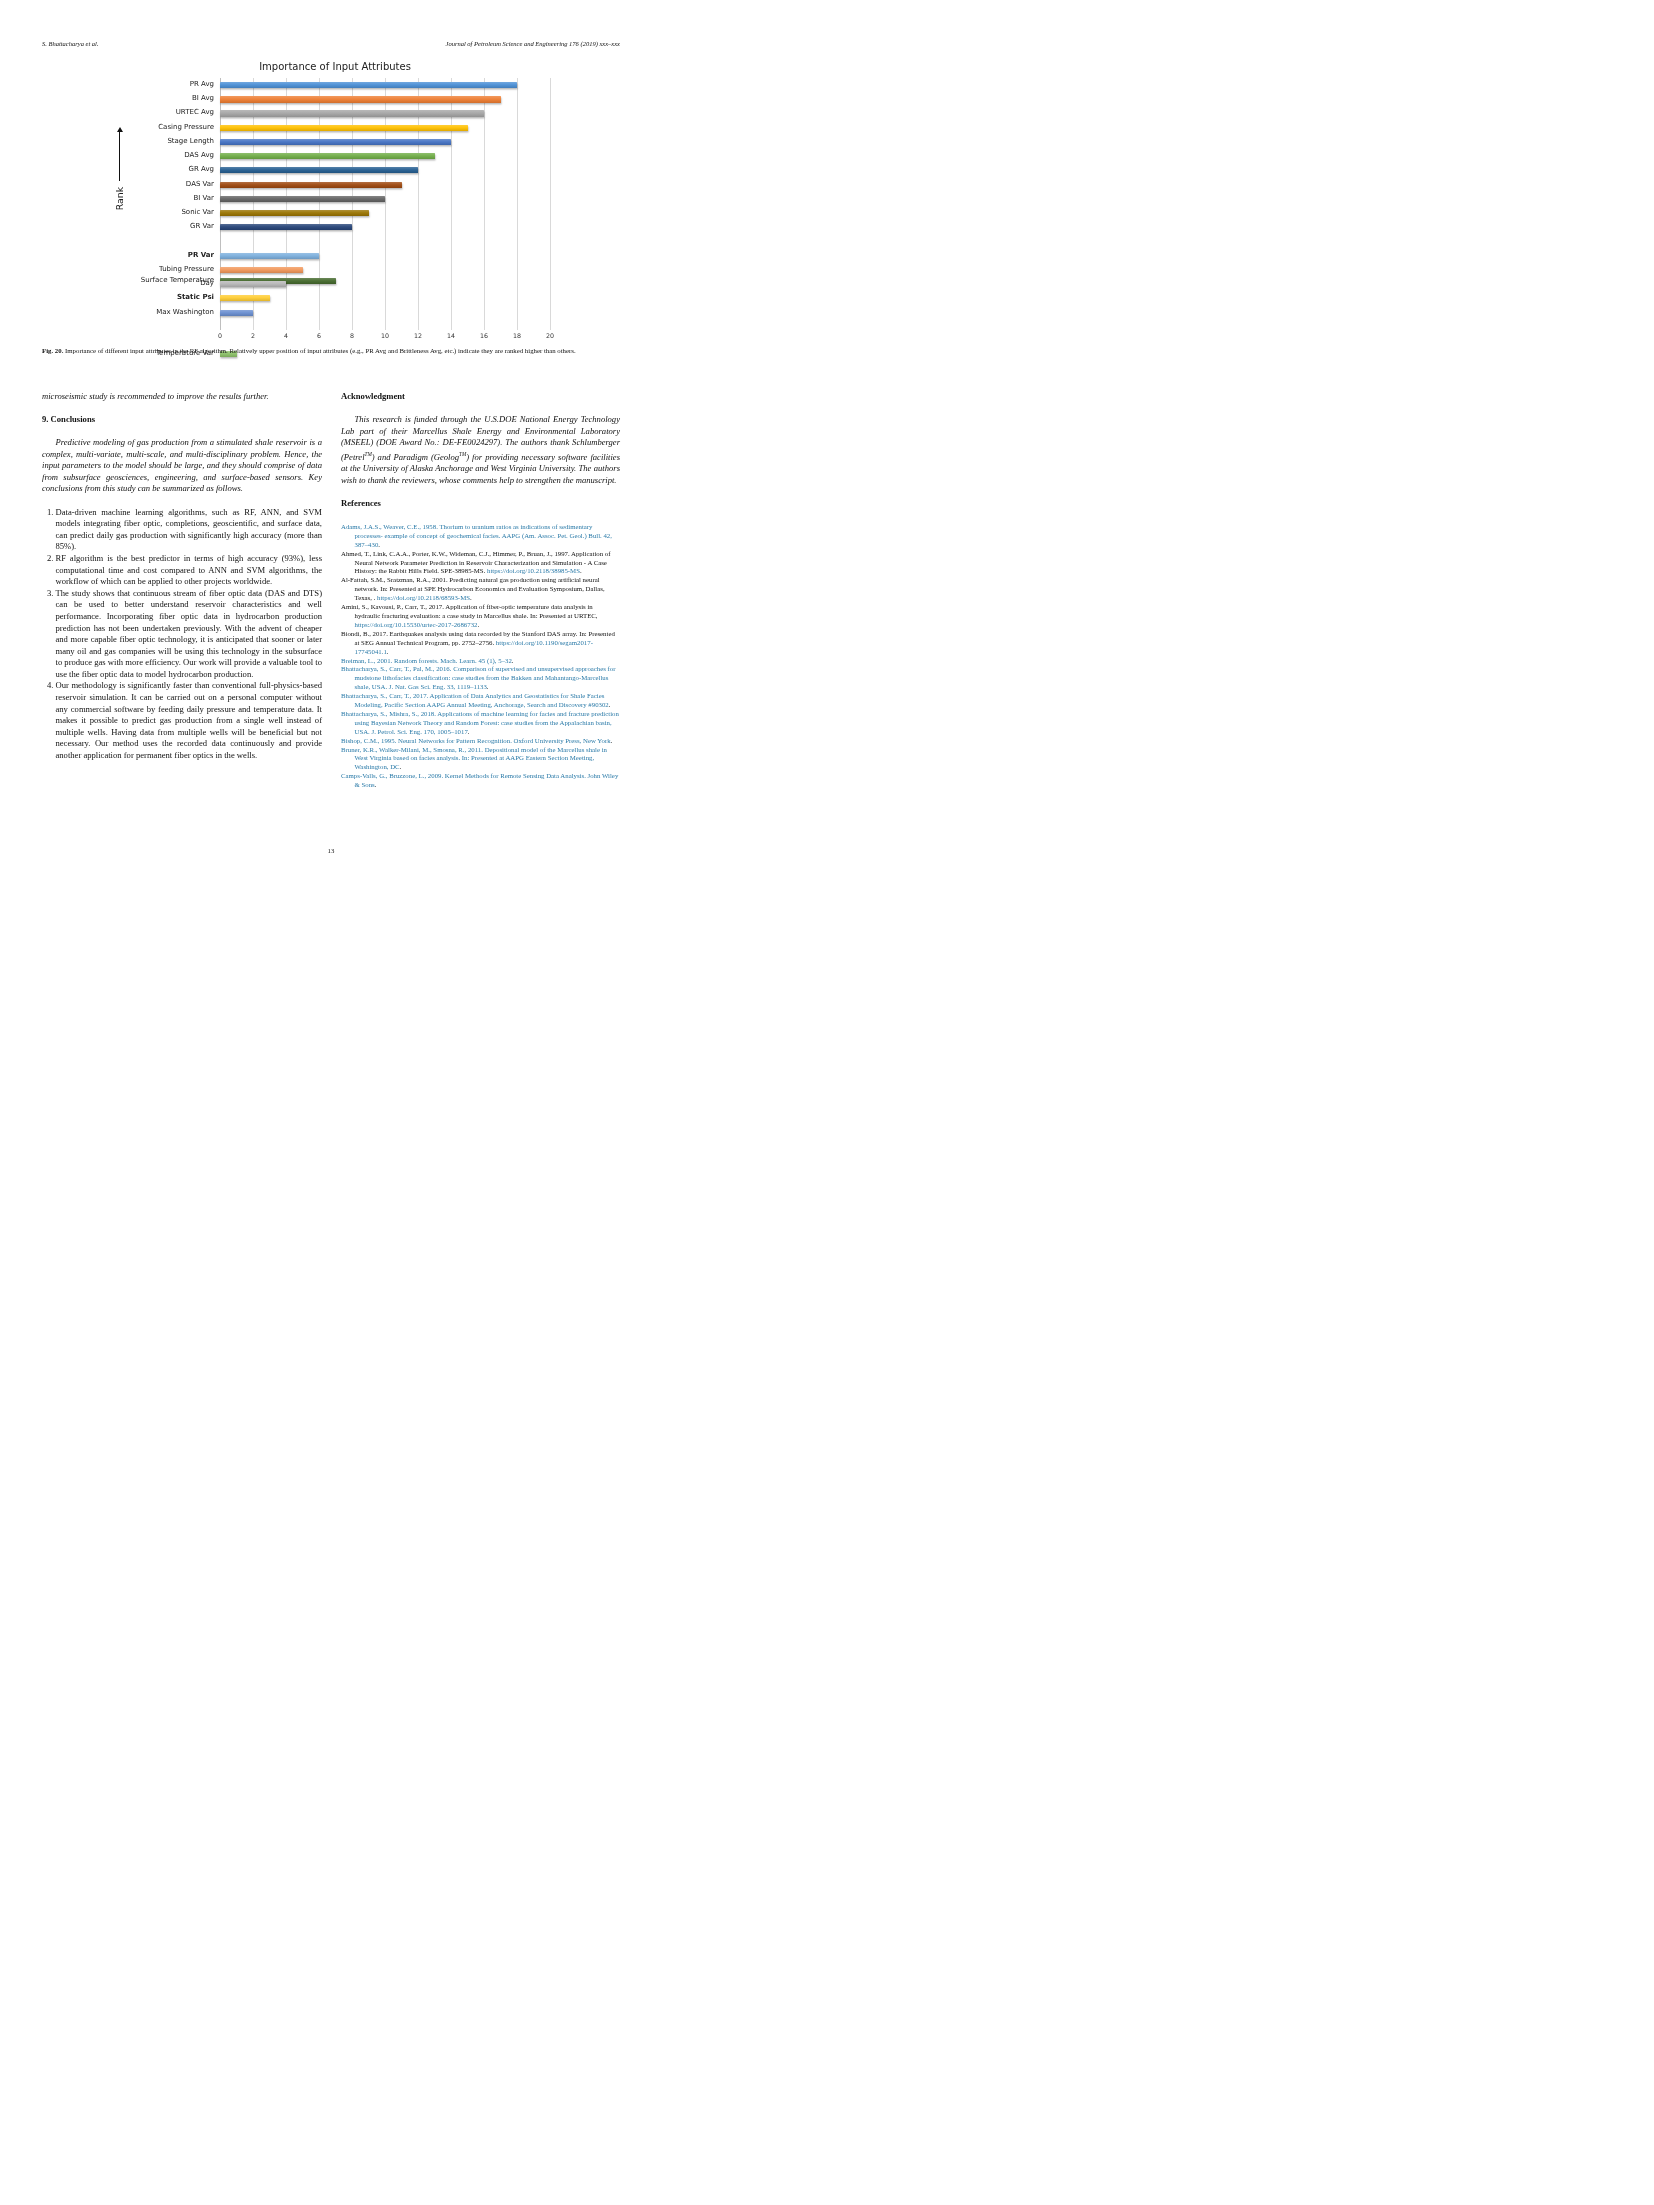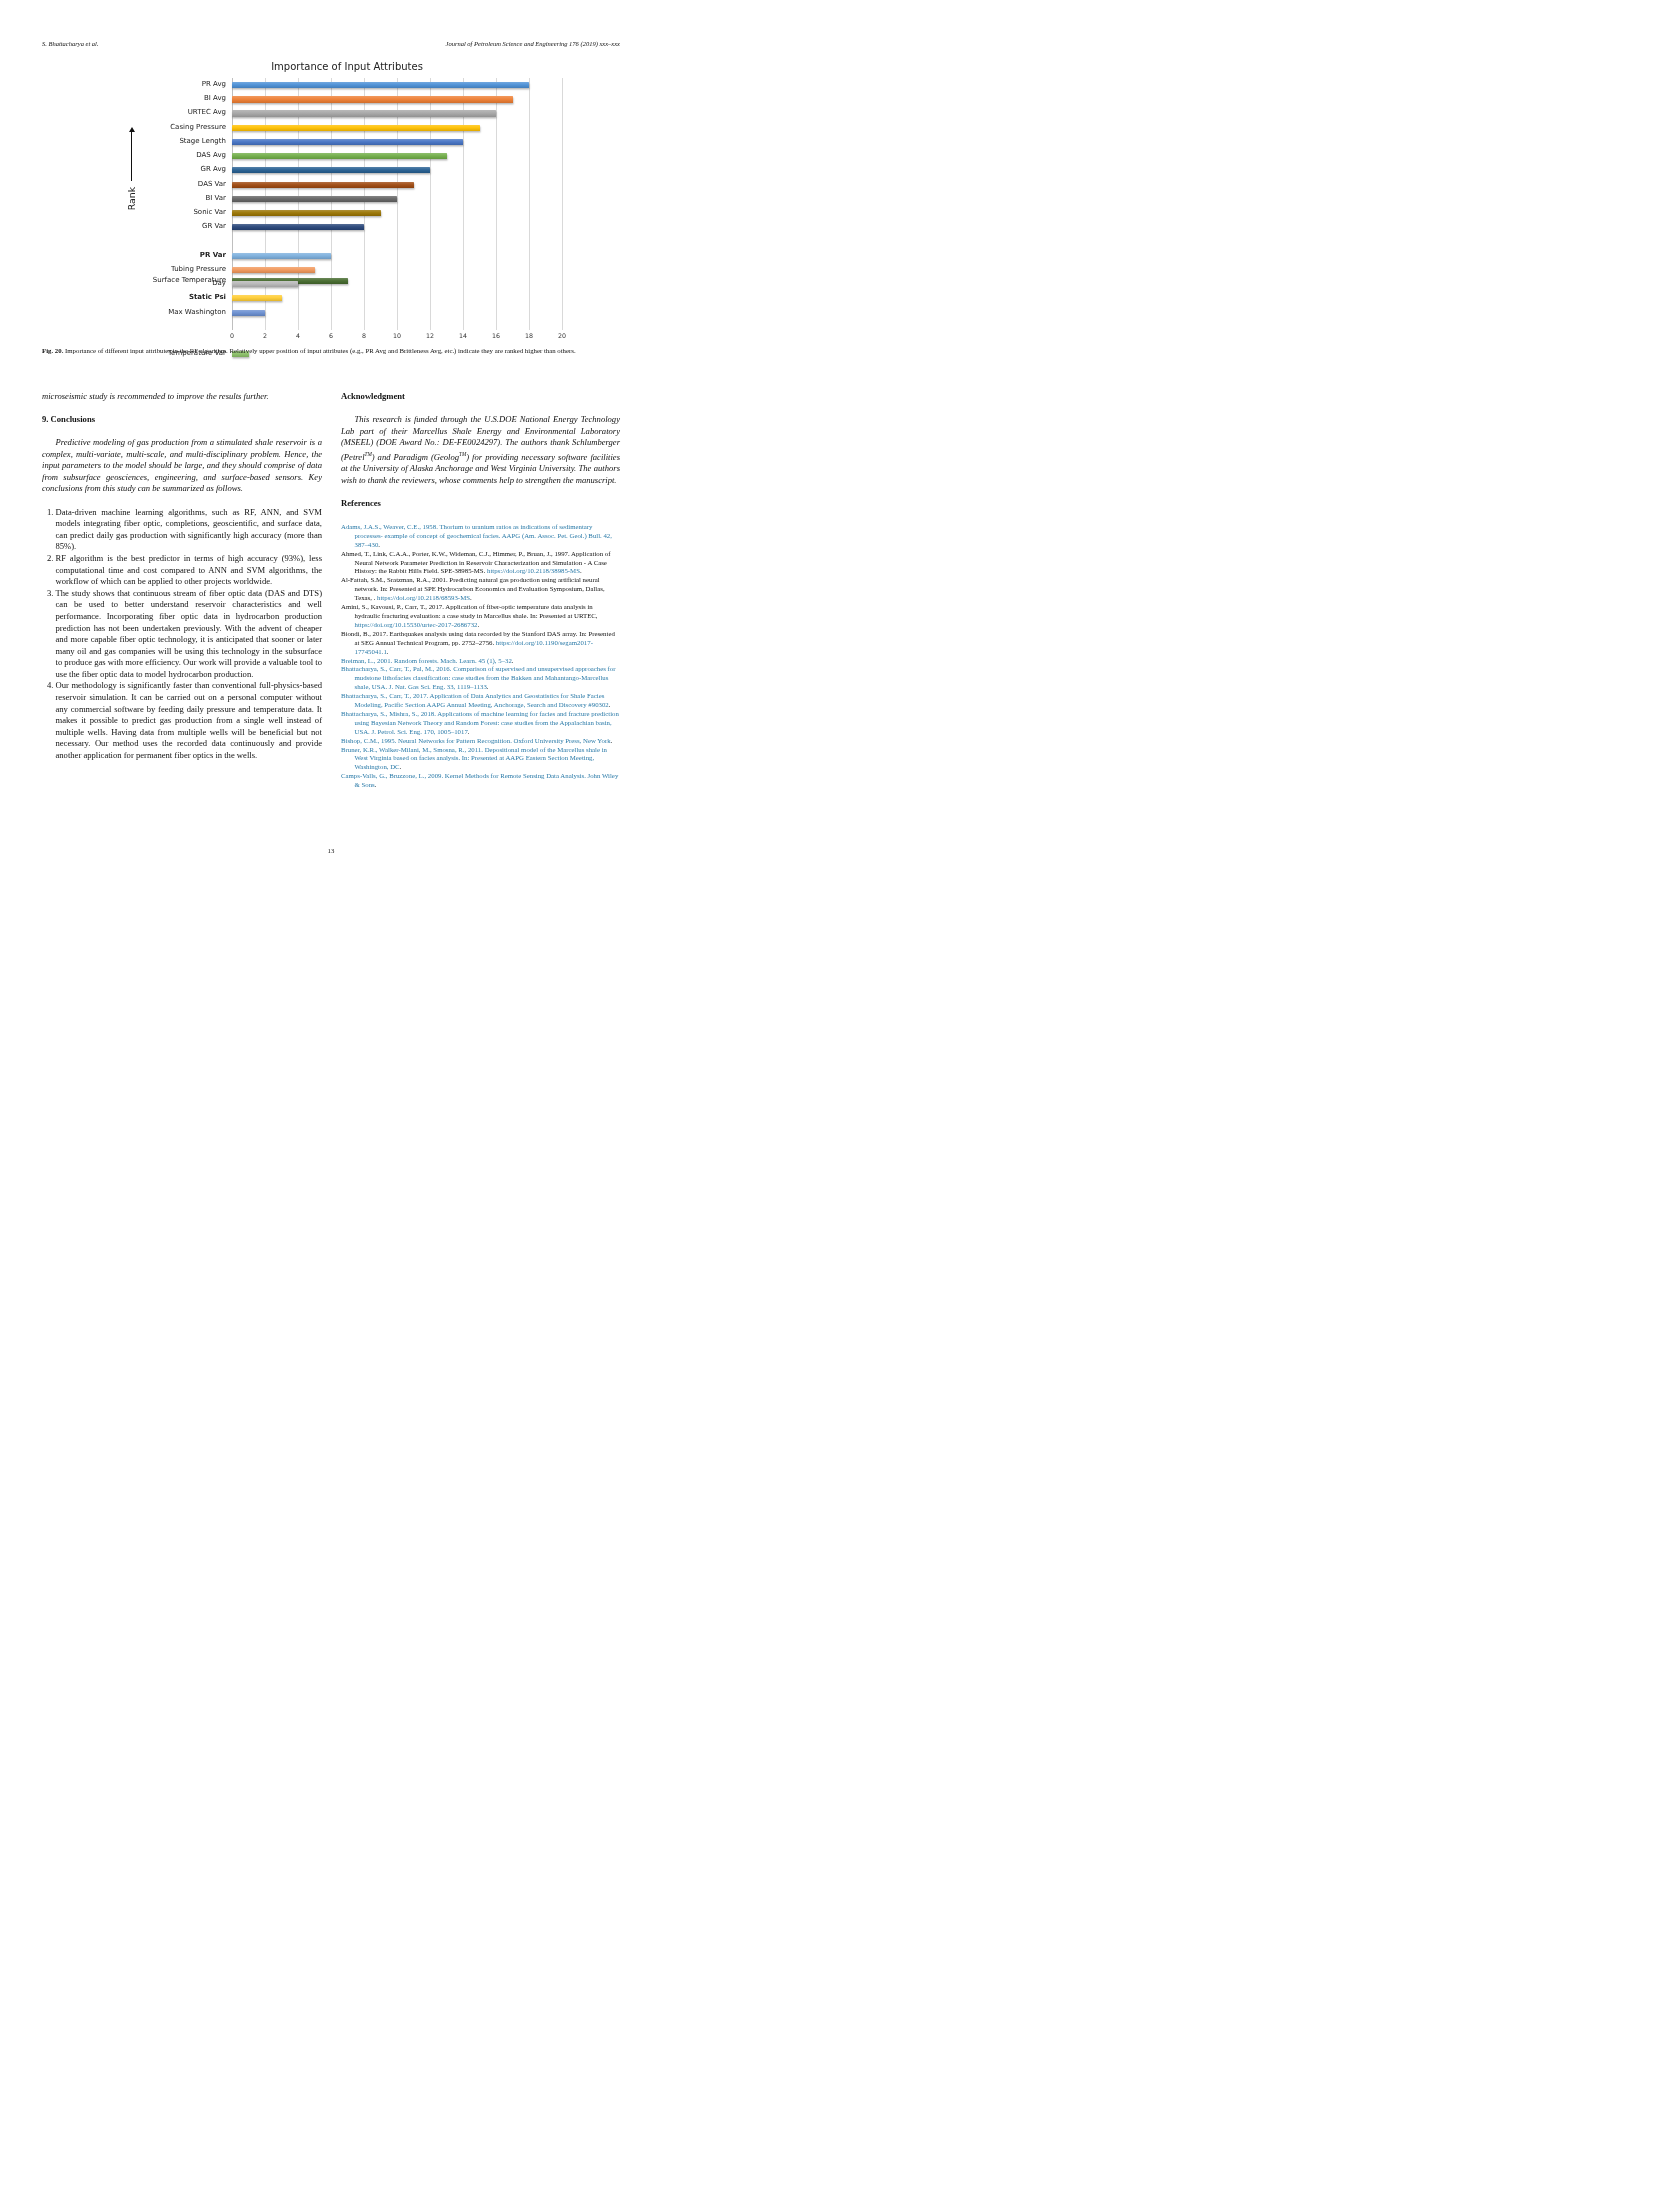--- a/index.html
+++ b/index.html
@@ -4,21 +4,21 @@
 <style>
   html, body { margin: 0; padding: 0; background: #ffffff; }
   body { width: 662px; height: 882px; position: relative; overflow: hidden;
          font-family: "DejaVu Serif", "Liberation Serif", serif; color: #111; }
   .hdr { position: absolute; top: 40px; font-style: italic; font-size: 6.5px;
          font-family: "Liberation Serif", serif; }
   .hdr.left { left: 42px; }
   .hdr.right { right: 42px; }
 
   
-  .chart { position: absolute; left: 16px; top: 0; width: 662px; height: 344px; }
+  .chart { position: absolute; left: 4px; top: 0; width: 662px; height: 344px; }
   .chart-title { position: absolute; top: 61px; left: 0; width: 662px; text-align: center;
                  font-family: "DejaVu Sans", sans-serif; font-size: 10px; color: #222; }
   .plot { position: absolute; left: 216px; top: 78px; width: 330px; height: 255px; }
   .gridline { position: absolute; top: 0; width: 0.5px; height: 252px; background: #d9d9d9; }
   .gridline.axis { background: #bfbfbf; }
   .bar-row { position: absolute; left: 0; height: 14px; width: 330px; }
   .bar { position: absolute; left: 0; top: 3.6px; height: 6.8px; border-radius: 0.5px;
          box-shadow: 0.5px 1.6px 1.6px rgba(0,0,0,0.28);
          background-image: linear-gradient(to bottom, rgba(255,255,255,0.22) 0%, rgba(255,255,255,0.05) 45%, rgba(0,0,0,0.12) 100%); }
   .bar-label { position: absolute; right: 336px; top: 2.1px; white-space: nowrap;

